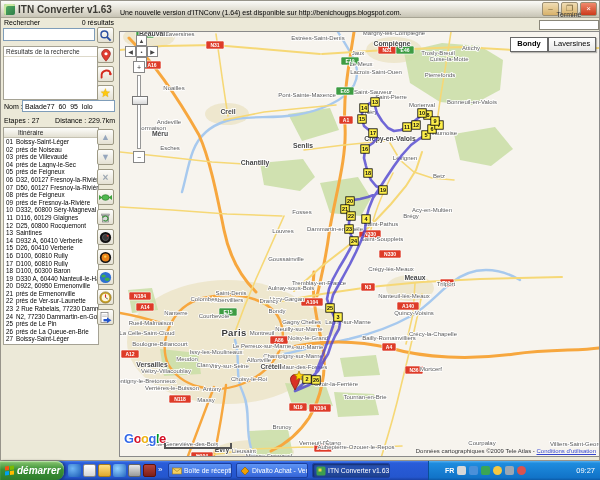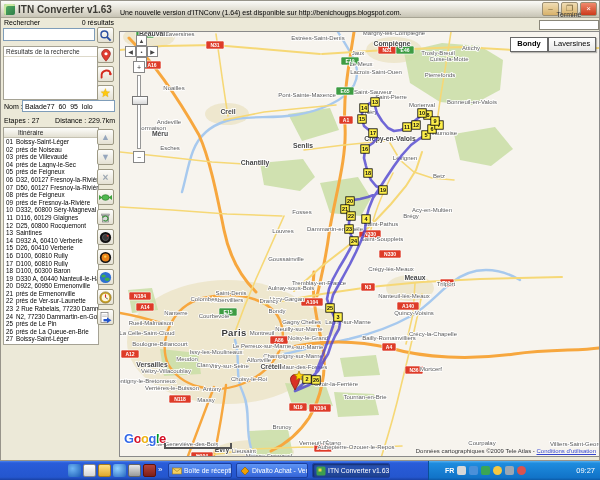--- a/index.html
+++ b/index.html
@@ -600,20 +600,29 @@
     <div class="abs" id="ztrack"></div>
     <div class="abs" id="zhandle"></div>
     <div class="mbtn" id="zminus">−</div>
     <div id="glogo"><span style="color: rgb(51, 105, 232);">G</span><span style="color: rgb(213, 15, 37);">o</span><span style="color: rgb(238, 178, 17);">o</span><span style="color: rgb(51, 105, 232);">g</span><span style="color: rgb(0, 153, 37);">l</span><span style="color: rgb(213, 15, 37);">e</span></div>
     <div id="scale"></div>
     <div id="attrib"><span>Données cartographiques ©2009 Tele Atlas - </span><a href="#">Conditions d'utilisation</a></div>
   </div>
 </div>
 
 <div id="taskbar">
+  <div id="startbtn">
+    <span id="flag">
+      <i style="left:0;top:0;background:#F65314"></i>
+        <i style="left:5px;top:0;background:#7CBB00"></i>
+      <i style="left:0;top:5px;background:#00A1F1"></i>
+        <i style="left:5px;top:5px;background:#FFBB00"></i>
+    </span>
+    <span>démarrer</span>
+  </div>
   <div class="ql" style="left:68px;background:radial-gradient(circle at 35% 35%,#6FB5F5,#1A5BB5)"></div>
   <div class="ql" style="left:83px;background:linear-gradient(#FFF,#D5D5D5);border:1px solid #888;box-sizing:border-box"></div>
   <div class="ql" style="left:98px;background:linear-gradient(#FFE084,#E0A92E);border:1px solid #A67C1E;box-sizing:border-box"></div>
   <div class="ql" style="left:113px;background:radial-gradient(circle at 35% 35%,#8FD0FF,#2366C0)"></div>
   <div class="ql" style="left:128px;background:linear-gradient(#E8E8E8,#9A9A9A);border:1px solid #666;box-sizing:border-box"></div>
   <div class="ql" style="left:143px;background:linear-gradient(#B5443C,#7E1F18);border:1px solid #5E120D;box-sizing:border-box"></div>
   <span class="abs" style="left:158px;top:4px;color:#fff;font-size:8px">»</span>
   <div class="task" id="task1" style="left:168px;width:64px">
     <svg class="tico" viewBox="0 0 10 10">
         <rect x="0.5" y="2" width="9" height="6" fill="#F5D060" stroke="#9A7B20" stroke-width="0.6"></rect>

